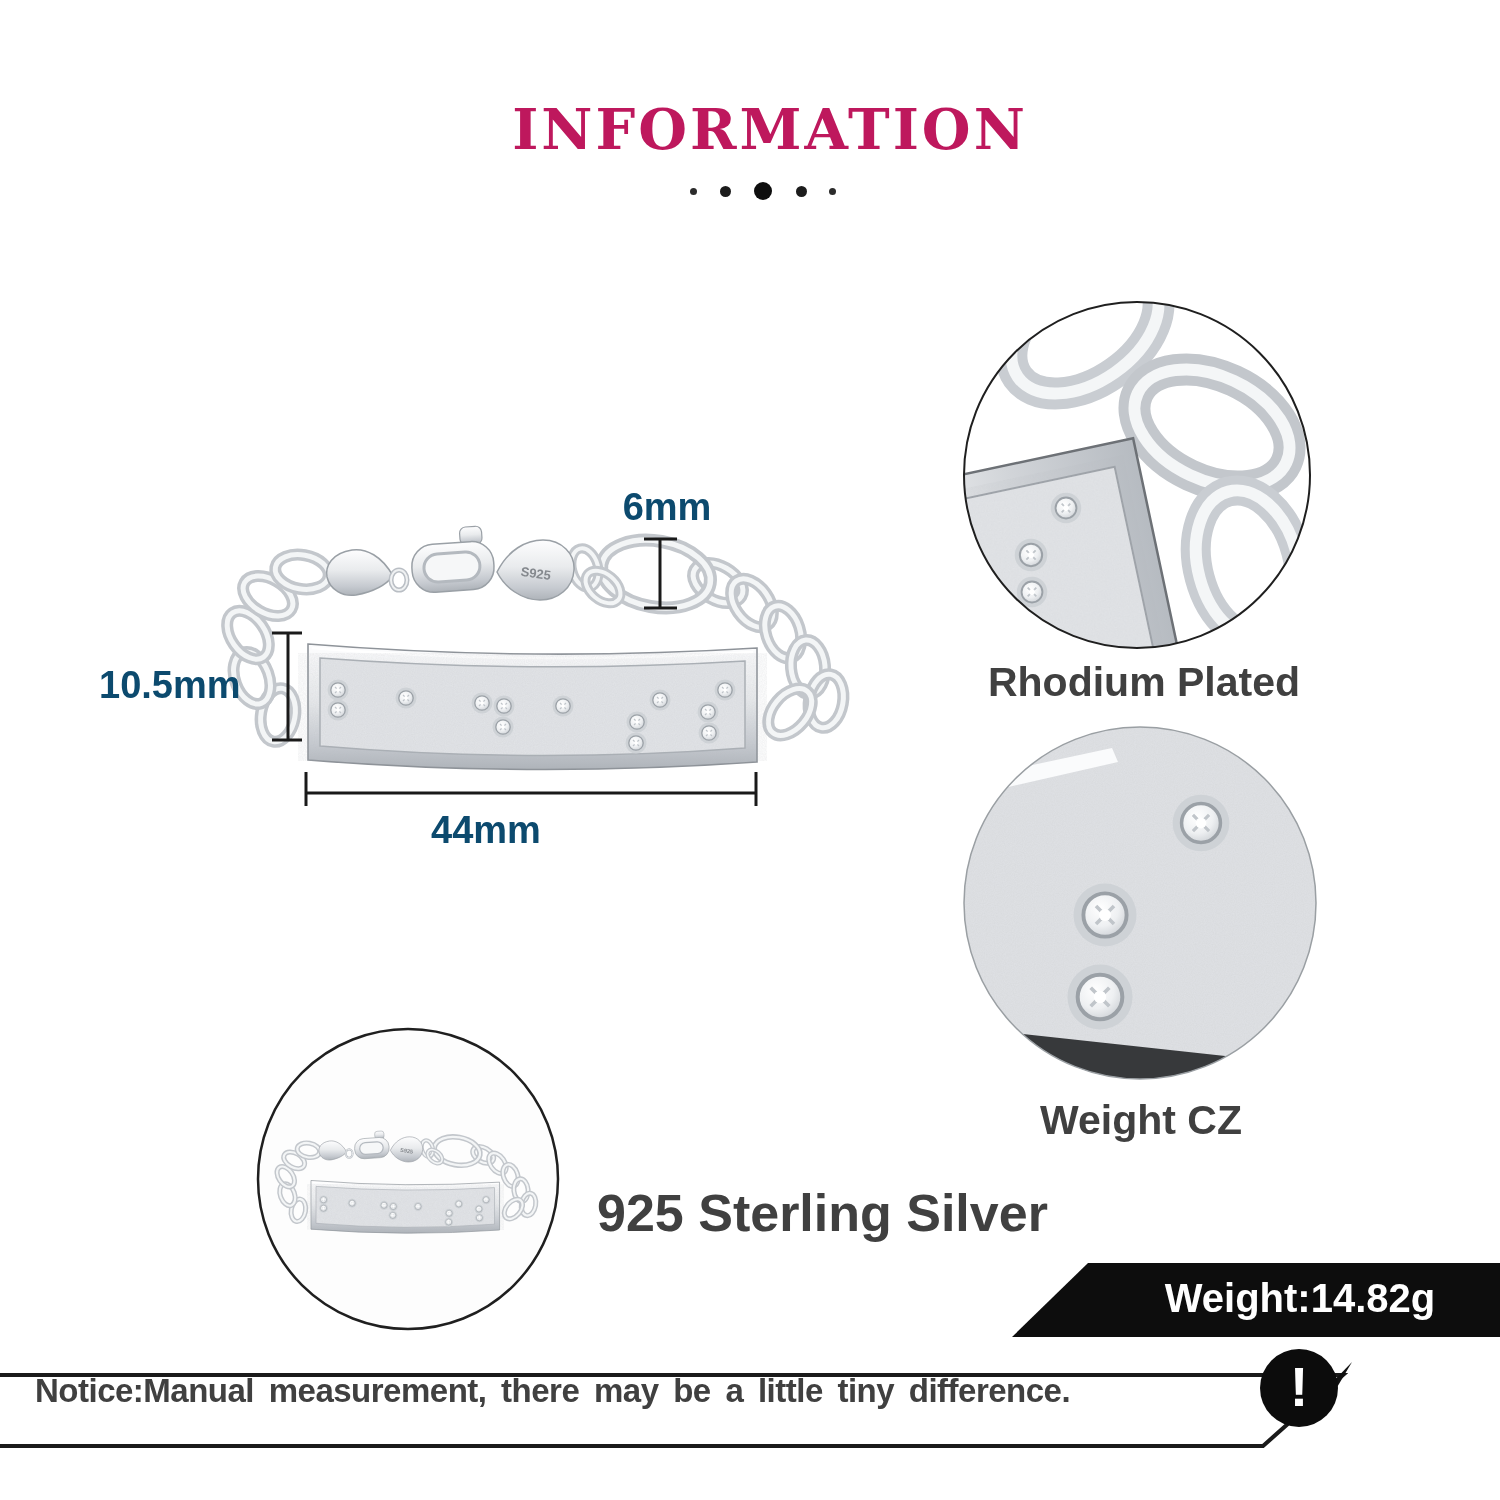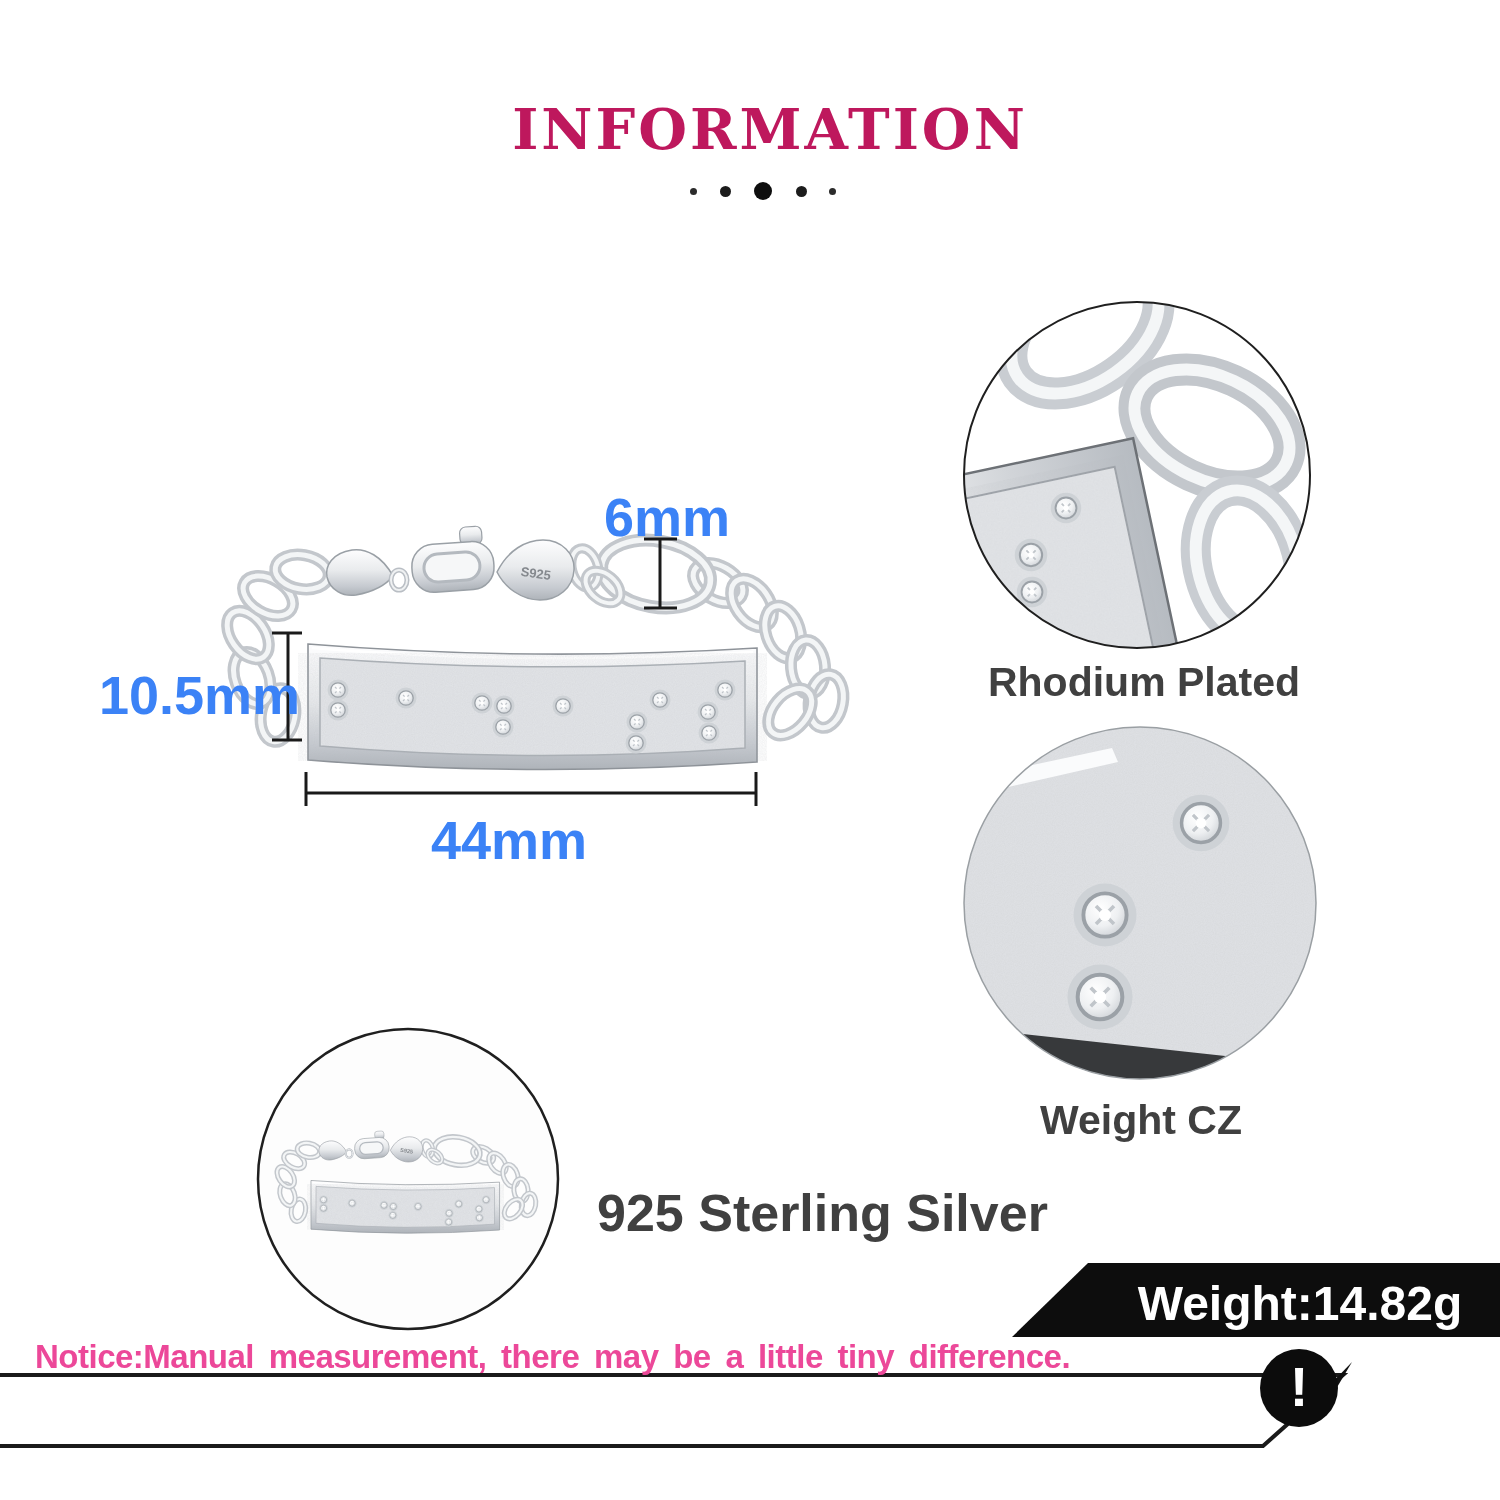--- a/index.html
+++ b/index.html
@@ -4,32 +4,32 @@
 <style>
   html,body{margin:0;padding:0;background:#fff;}
   .page{position:relative;width:1500px;height:1500px;background:#ffffff;overflow:hidden;
         font-family:"Liberation Sans",sans-serif;color:#1a1a1a;}
   .art{position:absolute;left:0;top:0;}
   .label{position:absolute;font-weight:bold;white-space:nowrap;}
   .title{left:450px;top:96px;width:640px;text-align:center;
          font-family:"DejaVu Serif",serif;font-weight:800;font-size:56px;
          letter-spacing:3px;color:#be185d;}
   .title-dot{position:absolute;border-radius:50%;}
-  .dim{font-size:54px;color:#3b82f6;}
+  .dim{font-size:38px;color:#0c4a6e;}
   .dim-6mm{left:567px;top:486px;width:200px;text-align:center;}
   .dim-105{left:99px;top:664px;width:200px;text-align:left;}
   .dim-44{left:431px;top:809px;width:200px;}
   .callout-label{font-size:41px;color:#404040;}
   .lbl-rhodium{left:944px;top:659px;width:400px;text-align:center;}
   .lbl-cz{left:941px;top:1097px;width:400px;text-align:center;}
   .lbl-silver{left:597px;top:1183px;font-size:52px;}
   .weight{left:1100px;top:1276px;width:400px;text-align:center;
-          font-size:48px;color:#ffffff;}
-  .notice-text{left:35px;top:1338px;font-size:33px;letter-spacing:-0.5px;
-               word-spacing:6px;color:#ec4899;}
+          font-size:40px;color:#ffffff;}
+  .notice-text{left:35px;top:1372px;font-size:33px;letter-spacing:-0.5px;
+               word-spacing:6px;color:#404040;}
   .excl{left:1261px;top:1352px;width:76px;height:72px;text-align:center;
         font-size:56px;line-height:70px;color:#ffffff;}
 </style>
 </head>
 <body>
 
 <div class="page">
 
   <svg class="art" width="1500" height="1500" viewBox="0 0 1500 1500">
     <defs>

